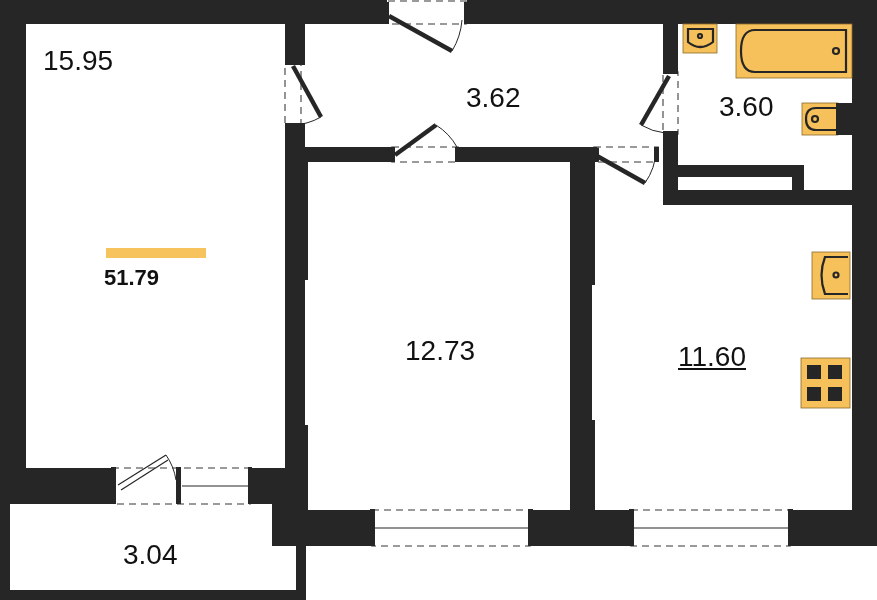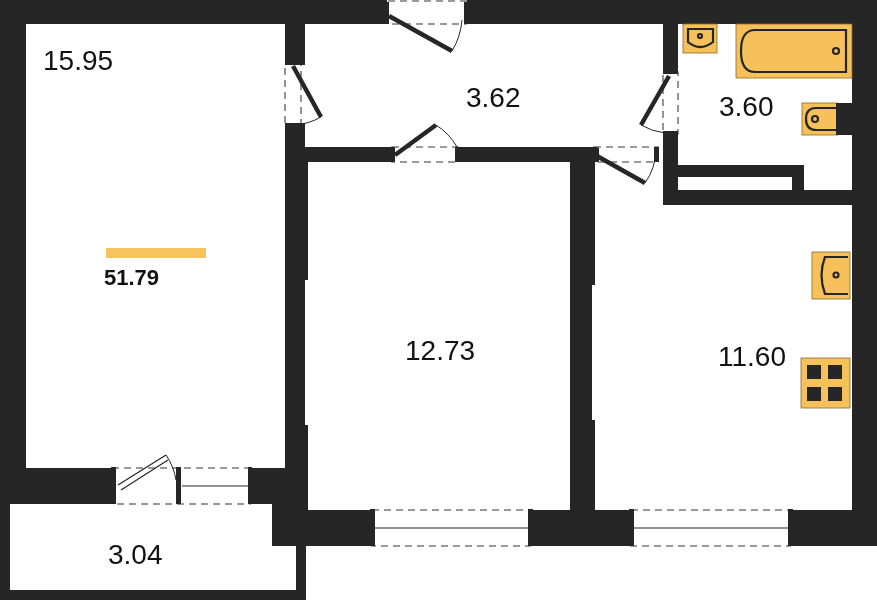--- a/index.html
+++ b/index.html
@@ -148,17 +148,17 @@
     <rect class="wall" x="828" y="365" width="14" height="14"></rect>
     <rect class="wall" x="807" y="387" width="14" height="14"></rect>
     <rect class="wall" x="828" y="387" width="14" height="14"></rect>
   </g>
 </svg>
 
 <div class="label" style="left:43px; top:47px;">15.95</div>
 <div class="label" style="left:466px; top:84px;">3.62</div>
 <div class="label" style="left:719px; top:93px;">3.60</div>
 <div class="label" style="left:405px; top:337px;">12.73</div>
-<div class="label" style="left:718px; top:343px;">11.60</div>
-<div class="label" style="left:108px; top:541px;">3.04</div>
+<div class="label" style="left:678px; top:343px;text-decoration:underline;">11.60</div>
+<div class="label" style="left:123px; top:541px;">3.04</div>
 
 <div class="total-bar"></div>
 <div class="total">51.79</div>
 
 </body></html>

